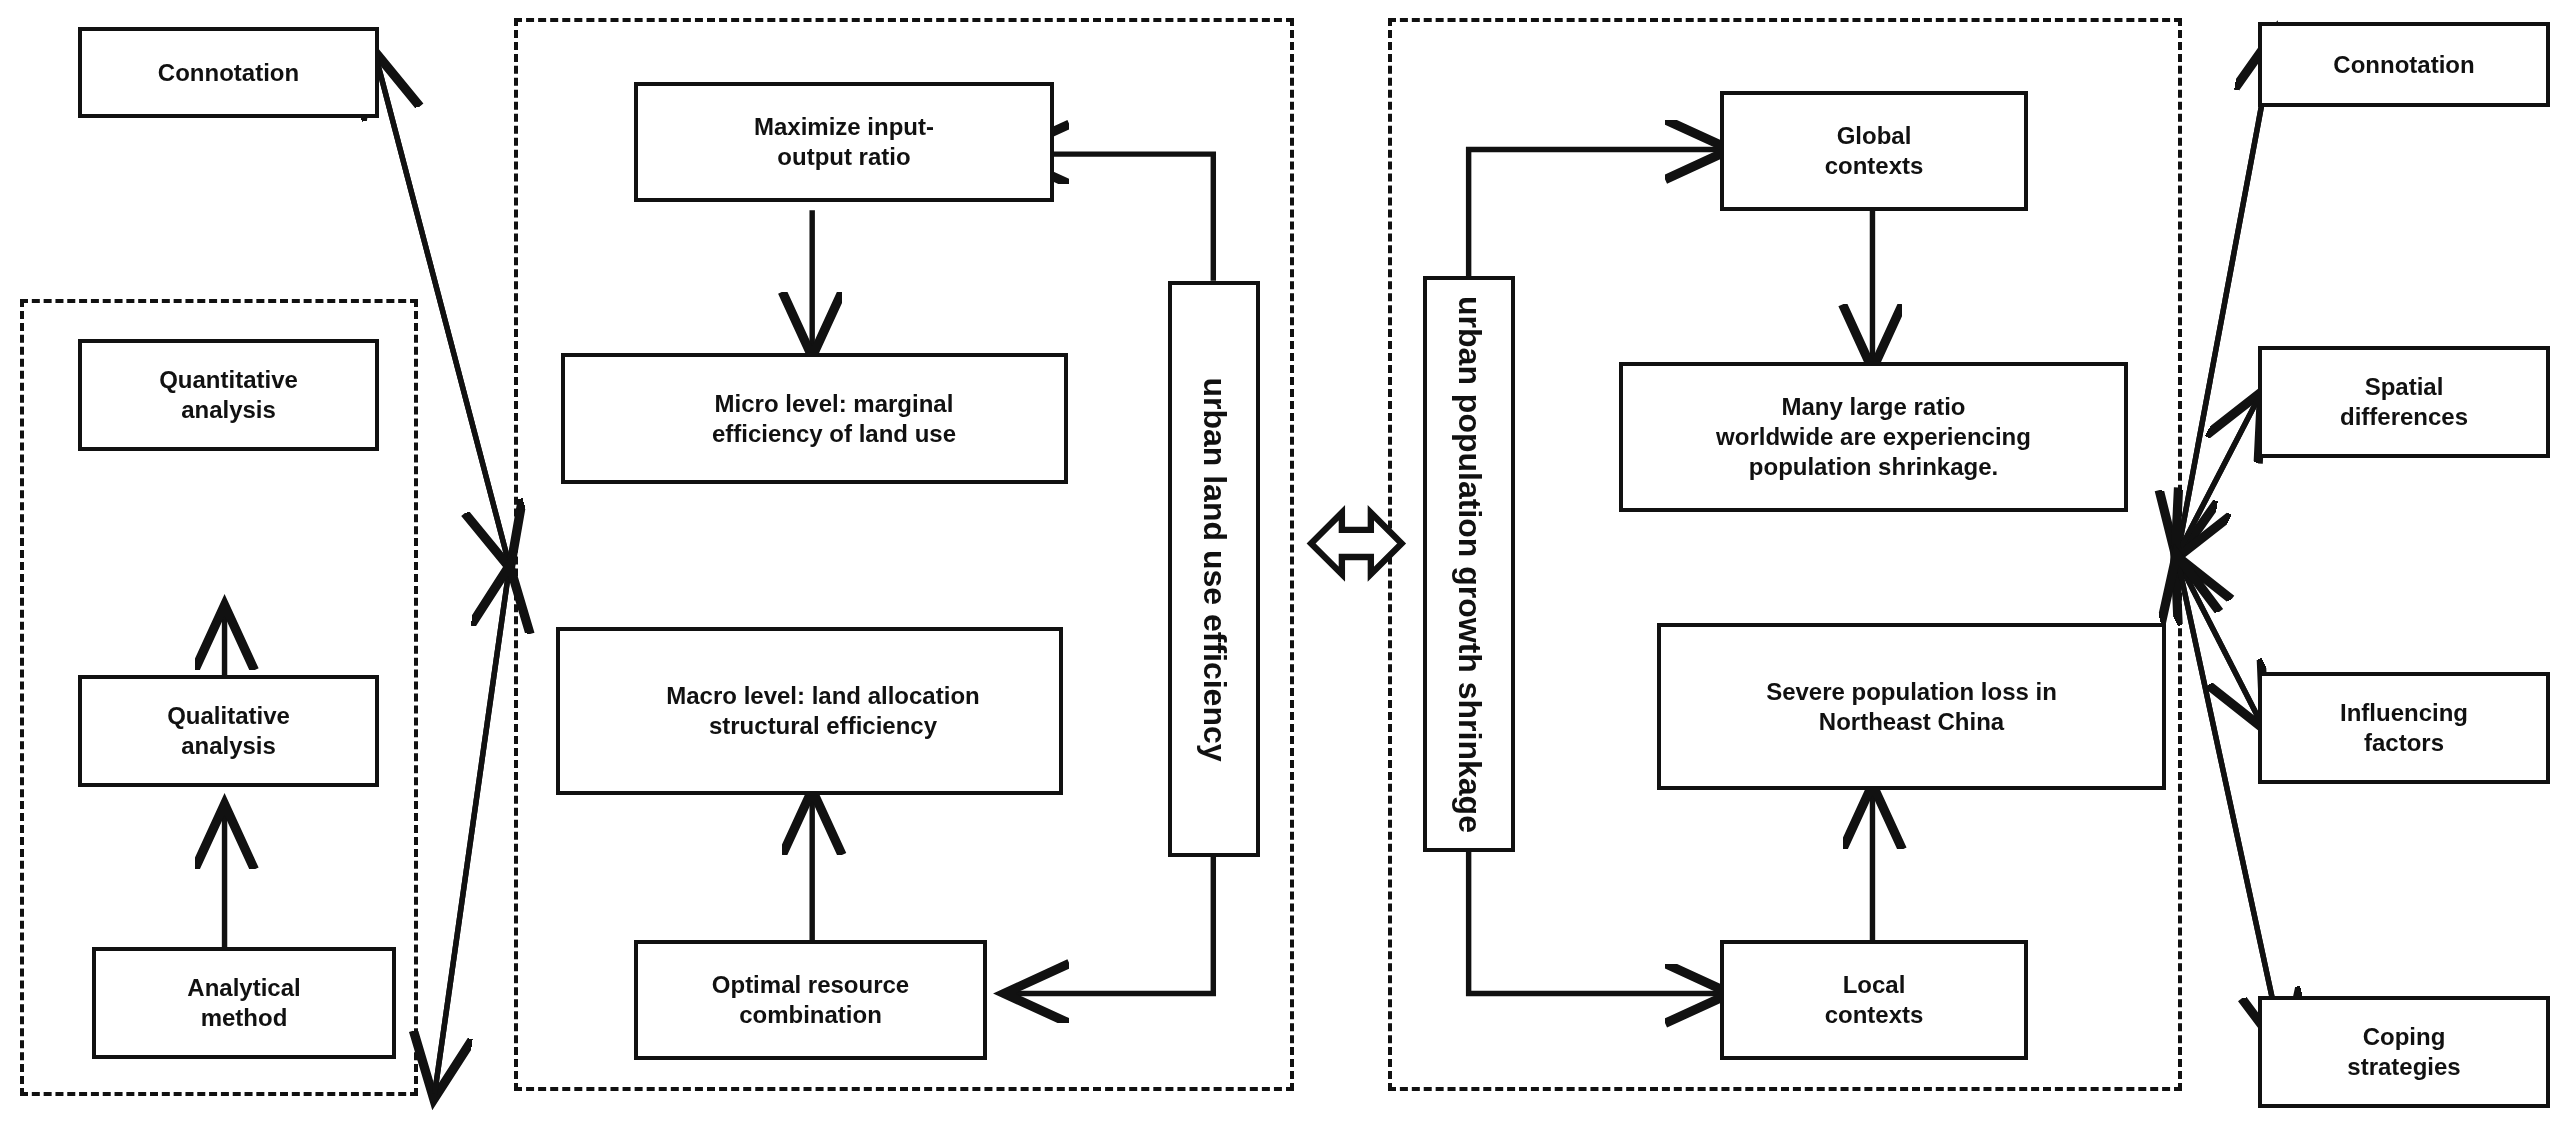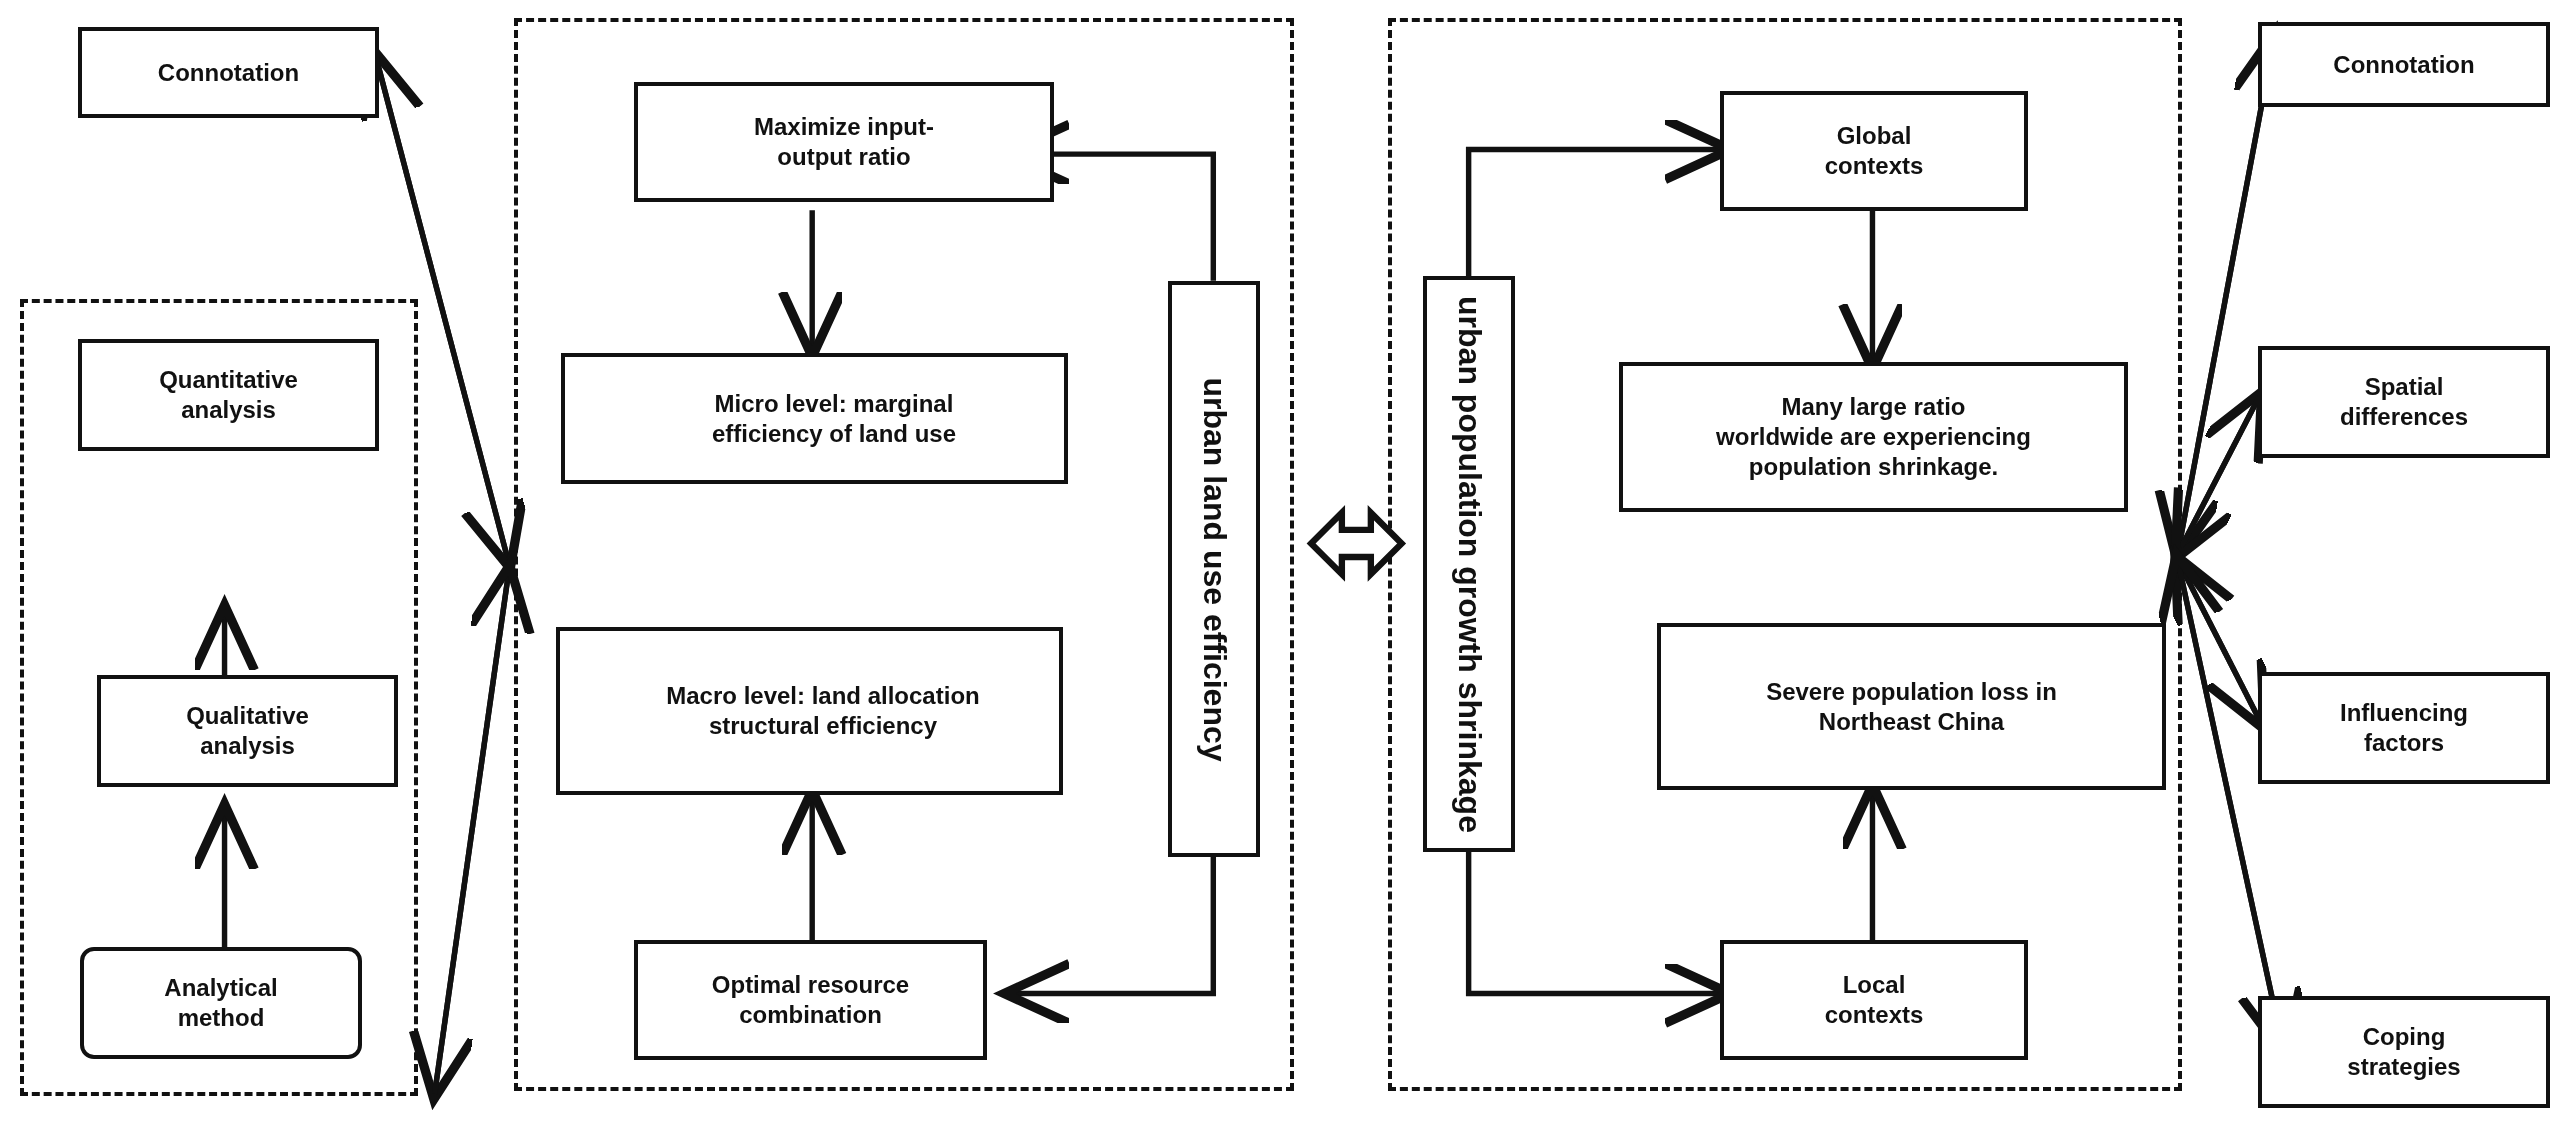--- a/index.html
+++ b/index.html
@@ -73,23 +73,23 @@
 
     <g transform="translate(1448,560)">
       <path d="M0,40 L34,6 L34,25 L66,25 L66,6 L100,40 L66,74 L66,55 L34,55 L34,74 Z" fill="#fff" stroke="#111" stroke-width="7" stroke-linejoin="miter"></path>
     </g>
   </svg>
 
   <div class="node big" style="left:78px;top:27px;width:301px;height:91px;white-space:pre-line;">Connotation</div>
 
   <div class="node big" style="left:78px;top:339px;width:301px;height:112px;white-space:pre-line;">Quantitative
 analysis</div>
-  <div class="node big" style="left:78px;top:675px;width:301px;height:112px;white-space:pre-line;margin-left:19px;">Qualitative
+  <div class="node big" style="left:78px;top:675px;width:301px;height:112px;white-space:pre-line;">Qualitative
 analysis</div>
-  <div class="node big" style="left:80px;top:947px;width:282px;height:112px;white-space:pre-line;border-radius:14px;">Analytical
+  <div class="node big" style="left:92px;top:947px;width:304px;height:112px;white-space:pre-line;">Analytical
 method</div>
 
   <div class="node big" style="left:634px;top:82px;width:420px;height:120px;white-space:pre-line;">Maximize input-
 output ratio</div>
   <div class="node big" style="left:561px;top:353px;width:507px;height:131px;white-space:pre-line;padding-left:48px;">Micro level: marginal
 efficiency of land use</div>
   <div class="node big" style="left:556px;top:627px;width:507px;height:168px;white-space:pre-line;padding-left:36px;">Macro level: land allocation
 structural efficiency</div>
   <div class="node big" style="left:634px;top:940px;width:353px;height:120px;white-space:pre-line;">Optimal resource
 combination</div>

